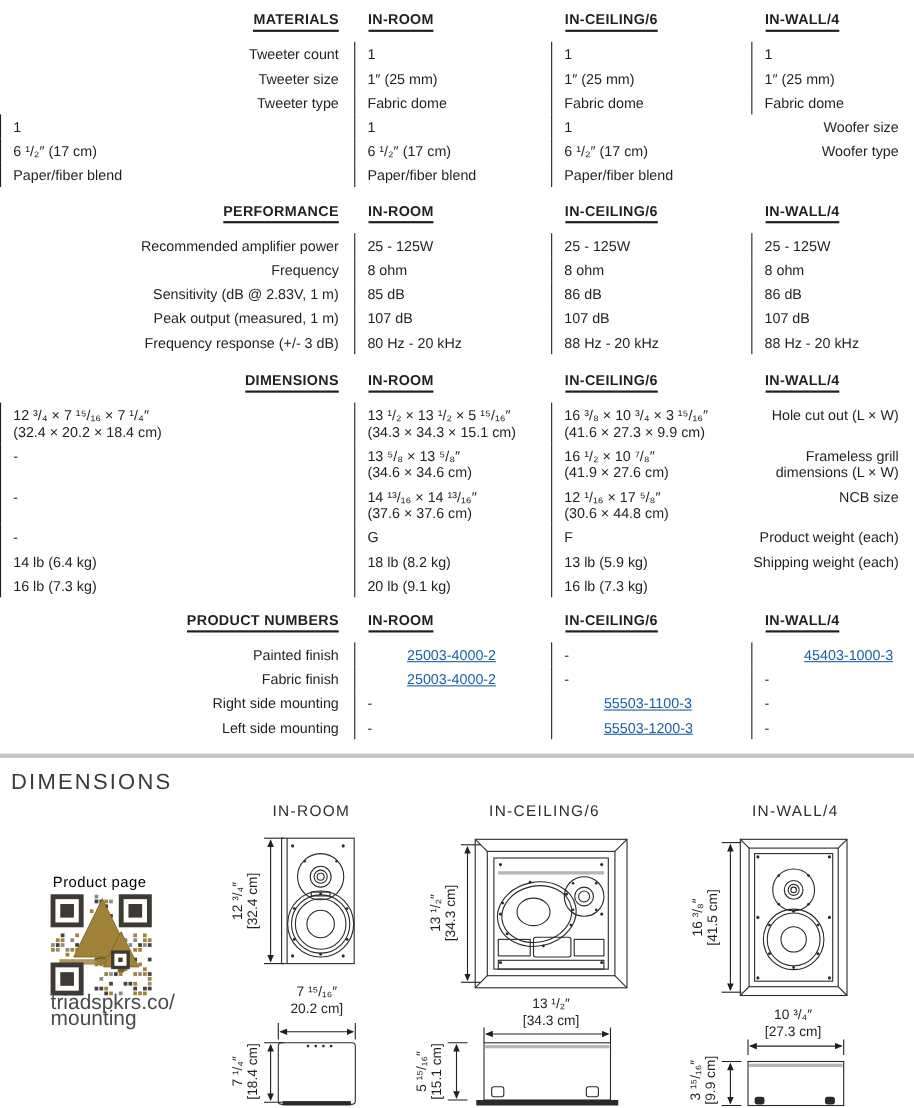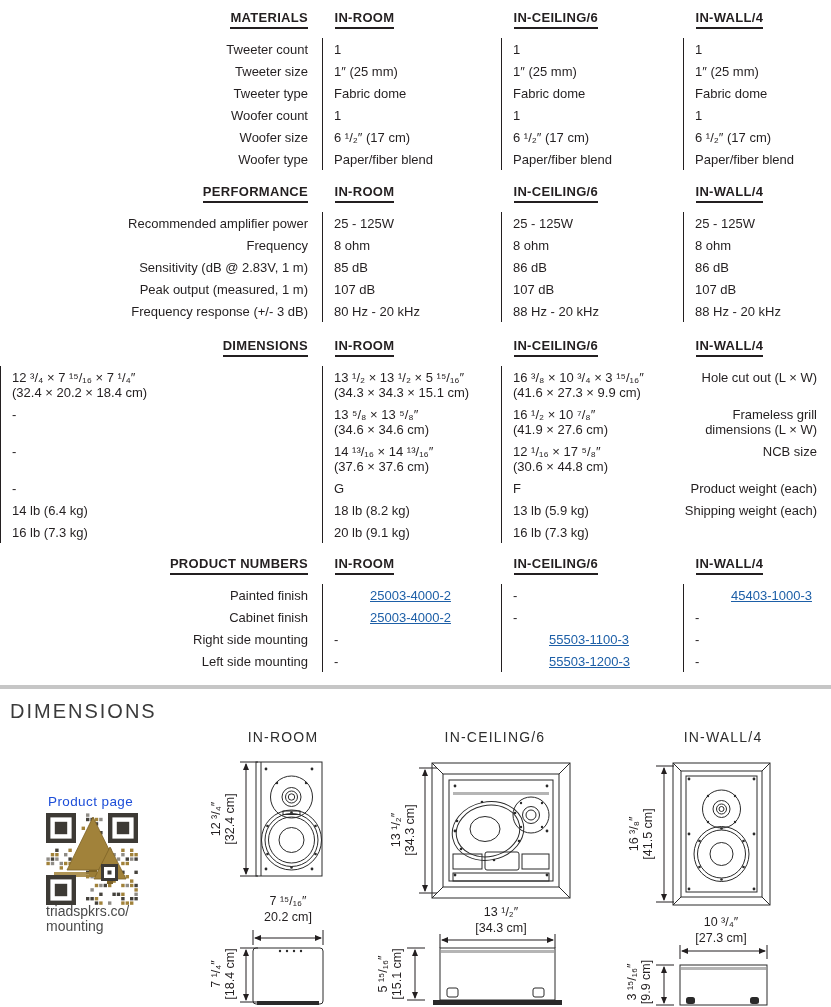--- a/index.html
+++ b/index.html
@@ -17,22 +17,22 @@
   .hd  { display:inline-block; font-weight:bold; letter-spacing:.3px;
          border-bottom:2px solid #231f20; padding-bottom:2.5px; white-space:nowrap; }
   .pn  { color:#1d5fa7; text-decoration:underline;margin-left:36px; }
 
   .rule { position:absolute; left:0; top:685px; width:831px; height:4px; background:#c6c6c6; }
   .dims-title { position:absolute; left:10px; top:700px; font-size:20px;
                 letter-spacing:2px; color:#3a3a3a; }
   .draw-head { position:absolute; top:729px; width:146px; text-align:center;
                font-size:14px; letter-spacing:1.2px; color:#2e2e2e; }
   .qr-label { position:absolute; left:48px; top:794px; font-size:13.5px;
-              letter-spacing:.4px; color:#1d4ed8; }
-  .qr-url { position:absolute; left:46px; top:904px; font-size:14px;
+              letter-spacing:.4px; color:#000000; }
+  .qr-url { position:absolute; left:46px; top:904px; font-size:19px;
             line-height:15px; color:#4a4a4a; }
 
   svg.abs { position:absolute; overflow:visible; }
   text.dim { font-size:12.5px; fill:#231f20; }
   .ln { stroke:#2a2a2a; stroke-width:1; fill:none; }
   .dl { stroke:#231f20; stroke-width:1; fill:none; }
   .fl { fill:#2a2a2a; stroke:none; }
   .gr { fill:#b5b5b5; stroke:none; }
 </style>
 </head>
@@ -54,21 +54,20 @@
     <div class="c lbl">Tweeter size</div>
     <div class="c val">1″ (25 mm)</div>
     <div class="c val">1″ (25 mm)</div>
     <div class="c val">1″ (25 mm)</div>
 
     <div class="c lbl">Tweeter type</div>
     <div class="c val">Fabric dome</div>
     <div class="c val">Fabric dome</div>
     <div class="c val">Fabric dome</div>
 
-    <div class="c lbl">Woofer count</div>
     <div class="c val">1</div>
     <div class="c val">1</div>
     <div class="c val">1</div>
 
     <div class="c lbl">Woofer size</div>
     <div class="c val">6 ¹/₂″ (17 cm)</div>
     <div class="c val">6 ¹/₂″ (17 cm)</div>
     <div class="c val">6 ¹/₂″ (17 cm)</div>
 
     <div class="c lbl">Woofer type</div>
@@ -156,21 +155,21 @@
     <div class="c lbl hrow"><span class="hd">PRODUCT NUMBERS</span></div>
     <div class="c val hrow"><span class="hd">IN-ROOM</span></div>
     <div class="c val hrow"><span class="hd">IN-CEILING/6</span></div>
     <div class="c val hrow"><span class="hd">IN-WALL/4</span></div>
 
     <div class="c lbl">Painted finish</div>
     <div class="c val"><a href="#" class="pn">25003-4000-2</a></div>
     <div class="c val">-</div>
     <div class="c val"><a href="#" class="pn">45403-1000-3</a></div>
 
-    <div class="c lbl">Cabinet finish</div>
+    <div class="c lbl">Fabric finish</div>
     <div class="c val"><a href="#" class="pn">25003-4000-2</a></div>
     <div class="c val">-</div>
     <div class="c val">-</div>
 
     <div class="c lbl">Right side mounting</div>
     <div class="c val">-</div>
     <div class="c val"><a href="#" class="pn">55503-1100-3</a></div>
     <div class="c val">-</div>
 
     <div class="c lbl">Left side mounting</div>

